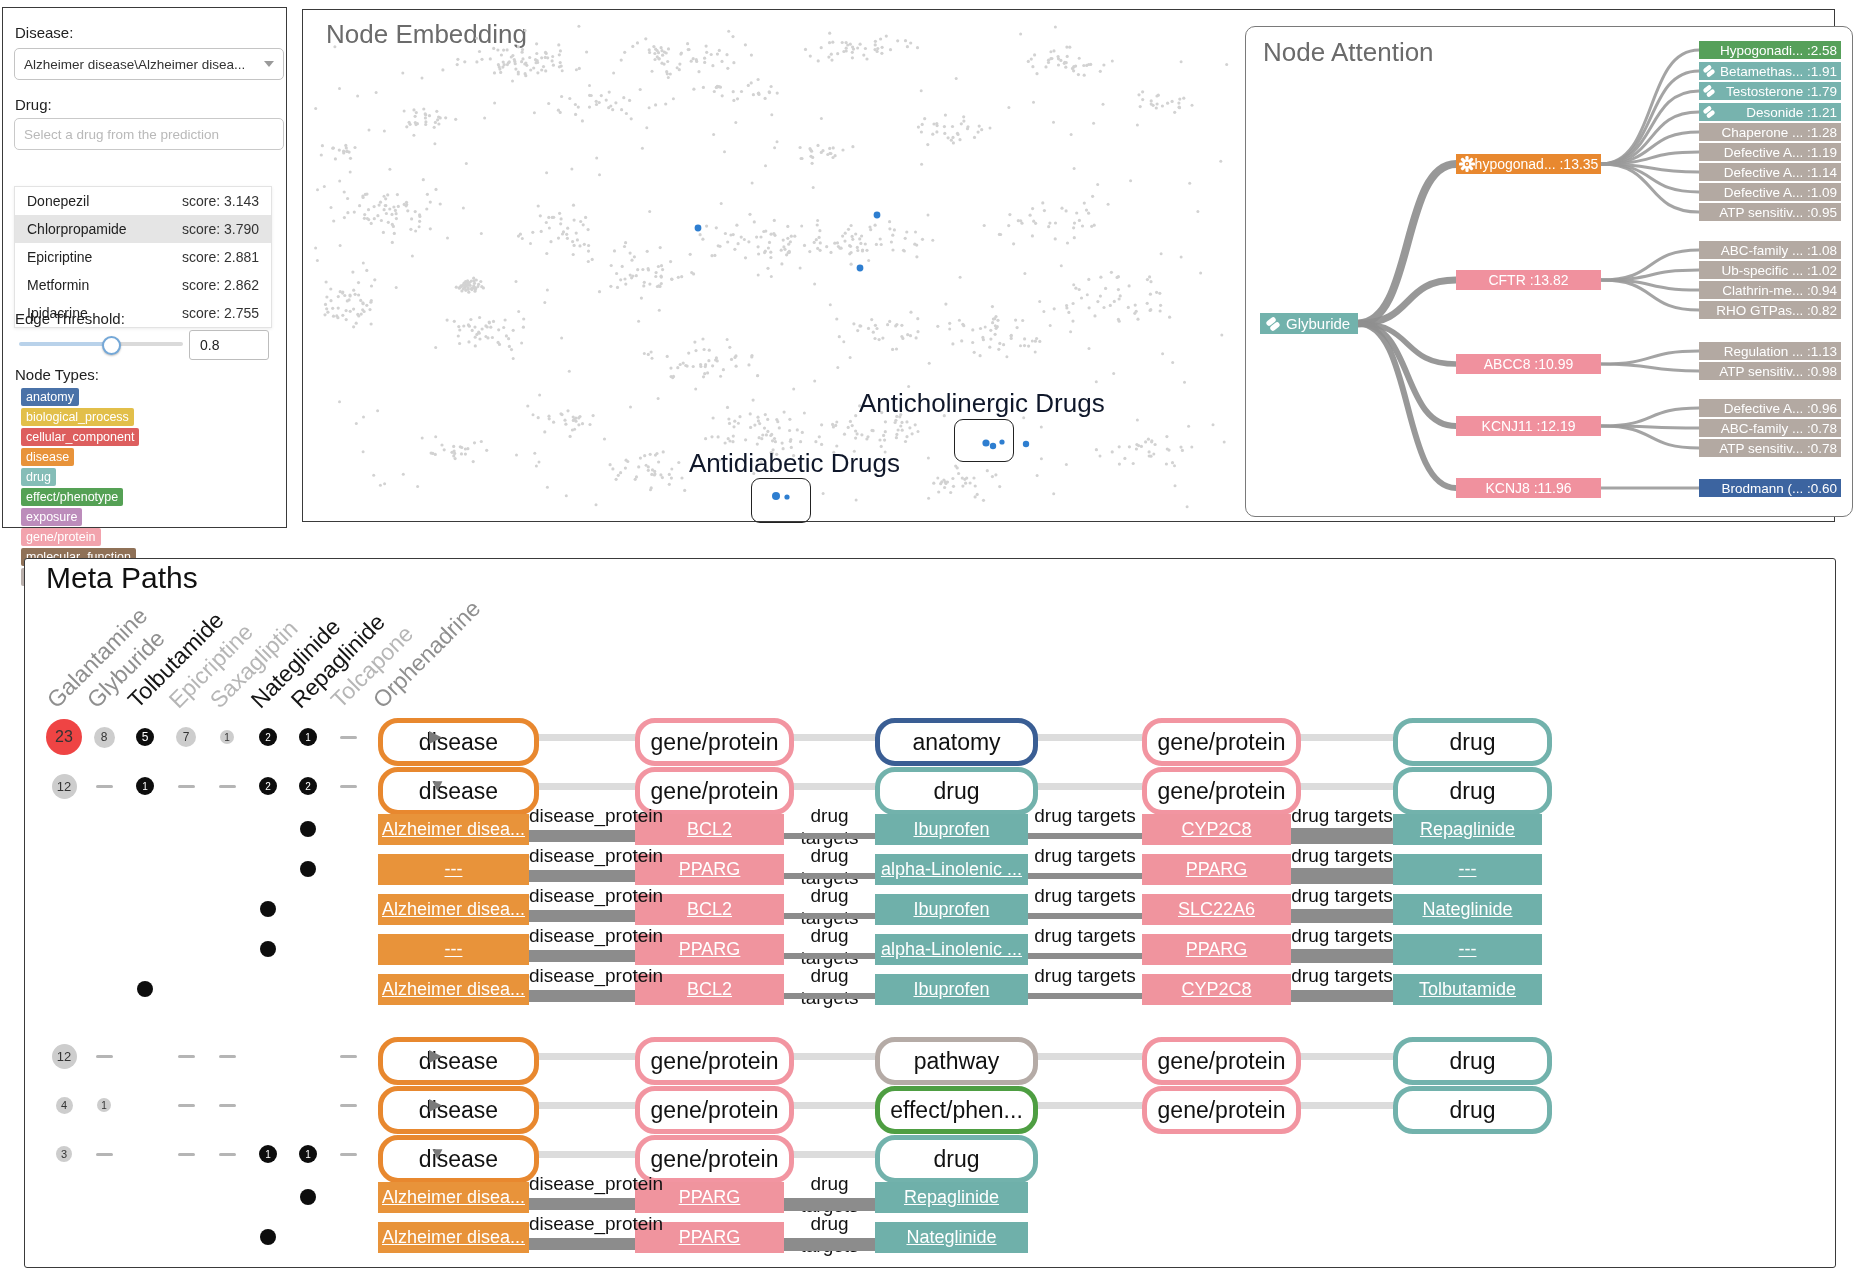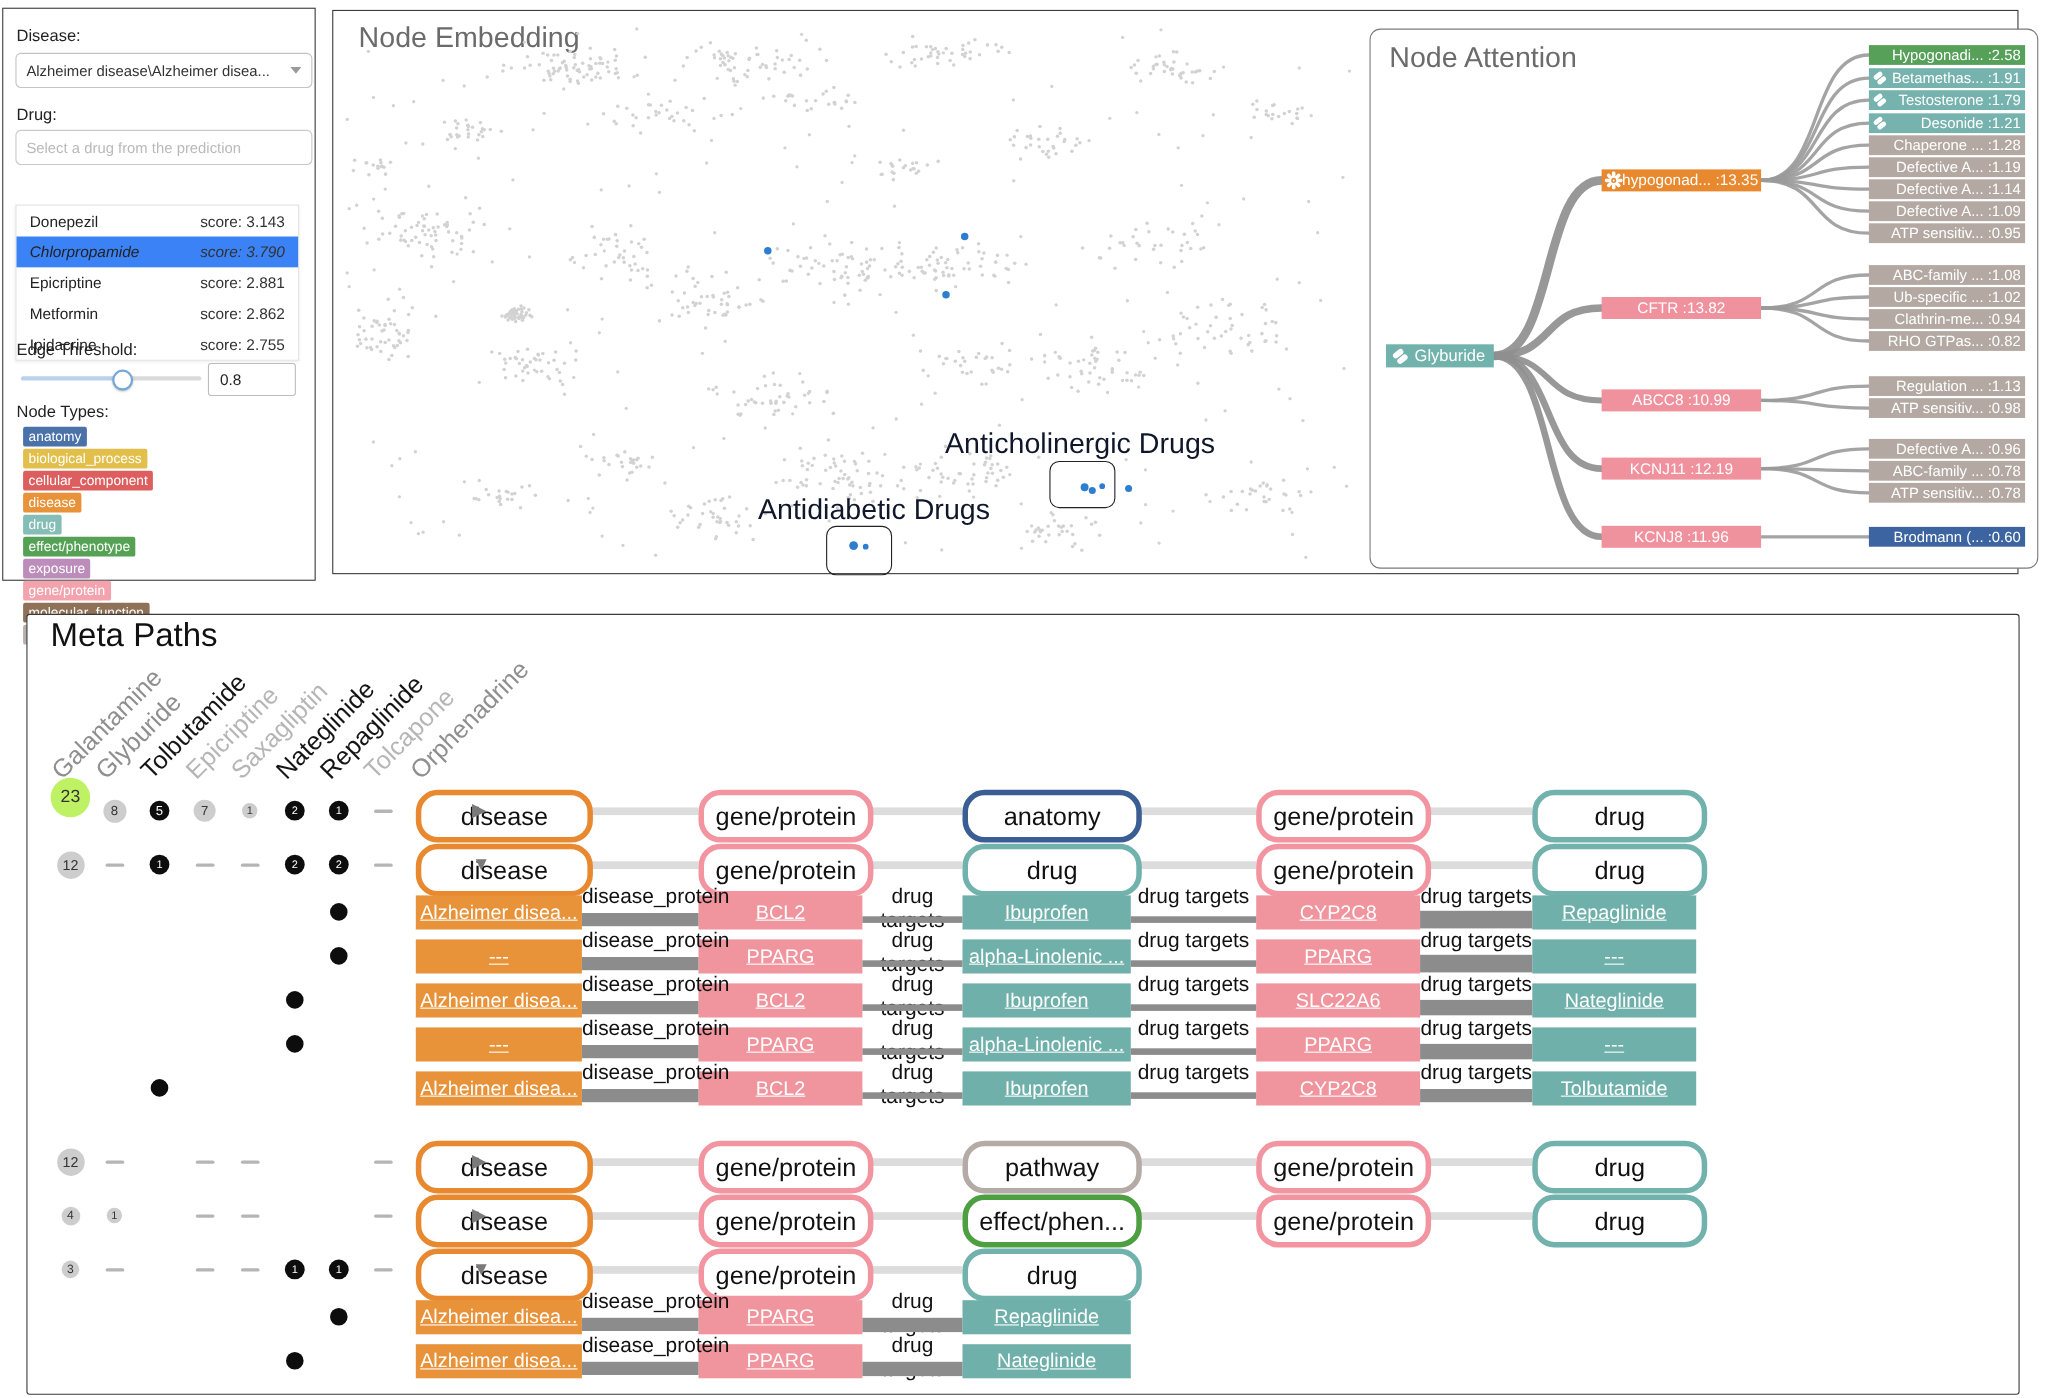--- a/index.html
+++ b/index.html
@@ -11,21 +11,21 @@
   #meta-panel{left:24px;top:558px;width:1812px;height:710px;border:1.5px solid #3a3a3a;border-radius:3px;}
   .panel-title{position:absolute;color:#6b6b6b;font-size:26px;}
   .abs{position:absolute;box-sizing:border-box;}
   .ctl-label{position:absolute;font-size:15px;color:#222;}
   .select-box{position:absolute;border:1px solid #c4c4c4;border-radius:5px;background:#fff;display:flex;align-items:center;padding:0 9px;font-size:13.5px;color:#333;cursor:pointer;}
   .caret{margin-left:auto;width:0;height:0;border-left:5px solid transparent;border-right:5px solid transparent;border-top:6px solid #9a9a9a;}
   .text-input{position:absolute;border:1px solid #c9c9c9;border-radius:5px;background:#fff;font-size:13.5px;padding:0 9px;color:#333;font-family:inherit;outline:none;}
   .text-input::placeholder{color:#b9b9b9;}
   .pred-list{position:absolute;border:1px solid #e3e3e3;background:#fff;box-shadow:0 1px 3px rgba(0,0,0,.08);}
   .pred-row{height:28px;display:flex;align-items:center;padding:0 12px;font-size:14px;color:#222;cursor:pointer;}
-  .pred-row.hl{background:#3b82f6;font-style:italic;}
+  .pred-row.hl{background:#e5e5e5;}
   .pred-score{margin-left:auto;color:#333;}
   .badge{display:inline-block;color:#fff;font-size:12.5px;padding:1.5px 5px;border-radius:2px;margin-bottom:2.5px;width:max-content;line-height:14.5px;}
   .slider-track{position:absolute;height:4px;border-radius:2px;}
   .slider-thumb{position:absolute;width:15px;height:15px;border-radius:50%;background:#fff;border:2px solid #74a8d8;box-shadow:0 1px 2px rgba(0,0,0,.25);cursor:pointer;}
   .value-box{position:absolute;border:1px solid #bdbdbd;border-radius:3px;font-size:14px;color:#222;display:flex;align-items:center;padding-left:10px;}
   .annot-label{position:absolute;font-size:26px;font-weight:400;color:#0f172a;white-space:nowrap;}
   .annot-box{position:absolute;border:1.7px solid #222;border-radius:9px;}
   .rot-name{position:absolute;font-size:23px;white-space:nowrap;transform-origin:0 100%;transform:rotate(-45deg);height:26px;line-height:26px;}
   .cnt{position:absolute;border-radius:50%;display:flex;align-items:center;justify-content:center;}
   .dash{position:absolute;height:3px;width:17px;background:#b5b5b5;border-radius:2px;}
@@ -1694,21 +1694,21 @@
   <div id="meta-body">
       <div class="rot-name" style="left: 35px; top: 128px; color: rgb(143, 143, 143); font-weight: 400;">Galantamine</div>
       <div class="rot-name" style="left: 75px; top: 128px; color: rgb(143, 143, 143); font-weight: 400;">Glyburide</div>
       <div class="rot-name" style="left: 116px; top: 128px; color: rgb(21, 21, 21); font-weight: 500;">Tolbutamide</div>
       <div class="rot-name" style="left: 157px; top: 128px; color: rgb(182, 182, 182); font-weight: 400;">Epicriptine</div>
       <div class="rot-name" style="left: 198px; top: 128px; color: rgb(182, 182, 182); font-weight: 400;">Saxagliptin</div>
       <div class="rot-name" style="left: 239px; top: 128px; color: rgb(21, 21, 21); font-weight: 500;">Nateglinide</div>
       <div class="rot-name" style="left: 279px; top: 128px; color: rgb(21, 21, 21); font-weight: 500;">Repaglinide</div>
       <div class="rot-name" style="left: 319px; top: 128px; color: rgb(182, 182, 182); font-weight: 400;">Tolcapone</div>
       <div class="rot-name" style="left: 361px; top: 128px; color: rgb(143, 143, 143); font-weight: 400;">Orphenadrine</div>
-      <div class="cnt" style="left: 21px; top: 148px; width: 36px; height: 36px; background: #bef264; color: rgb(51, 51, 51); font-size: 16px;">23</div>
+      <div class="cnt" style="left: 21px; top: 160px; width: 36px; height: 36px; background: #ef4444; color: rgb(51, 51, 51); font-size: 16px;">23</div>
       <div class="cnt" style="left: 68.5px; top: 167.5px; width: 21px; height: 21px; background: rgb(205, 205, 205); color: rgb(51, 51, 51); font-size: 12px;">8</div>
       <div class="cnt" style="left: 111px; top: 169px; width: 18px; height: 18px; background: rgb(13, 13, 13); color: rgb(255, 255, 255); font-size: 12px;">5</div>
       <div class="cnt" style="left: 151px; top: 168px; width: 20px; height: 20px; background: rgb(205, 205, 205); color: rgb(51, 51, 51); font-size: 12px;">7</div>
       <div class="cnt" style="left: 195px; top: 171px; width: 14px; height: 14px; background: rgb(205, 205, 205); color: rgb(51, 51, 51); font-size: 10px;">1</div>
       <div class="cnt" style="left: 234px; top: 169px; width: 18px; height: 18px; background: rgb(13, 13, 13); color: rgb(255, 255, 255); font-size: 10px;">2</div>
       <div class="cnt" style="left: 274px; top: 169px; width: 18px; height: 18px; background: rgb(13, 13, 13); color: rgb(255, 255, 255); font-size: 10px;">1</div>
       <div class="dash" style="left: 314.5px; top: 176.5px;"></div>
       <div class="cnt" style="left: 356.5px; top: 169.5px; width: 17px; height: 17px; background: rgb(205, 205, 205); color: rgb(51, 51, 51); font-size: 11px;">4</div>
       <div class="chip-link" style="left: 504px; top: 174.5px; width: 106px; height: 7px;"></div>
       <div class="chip-link" style="left: 759px; top: 174.5px; width: 91px; height: 7px;"></div>

